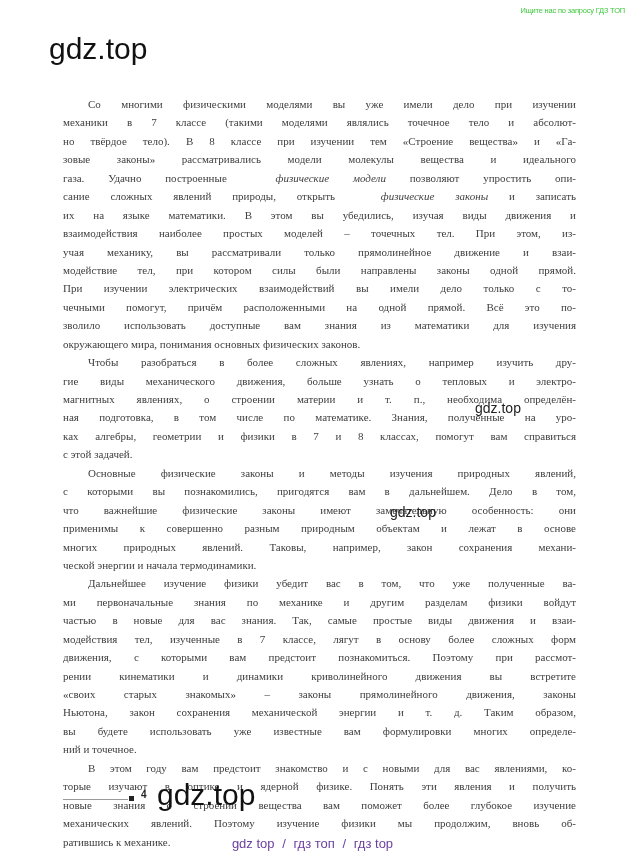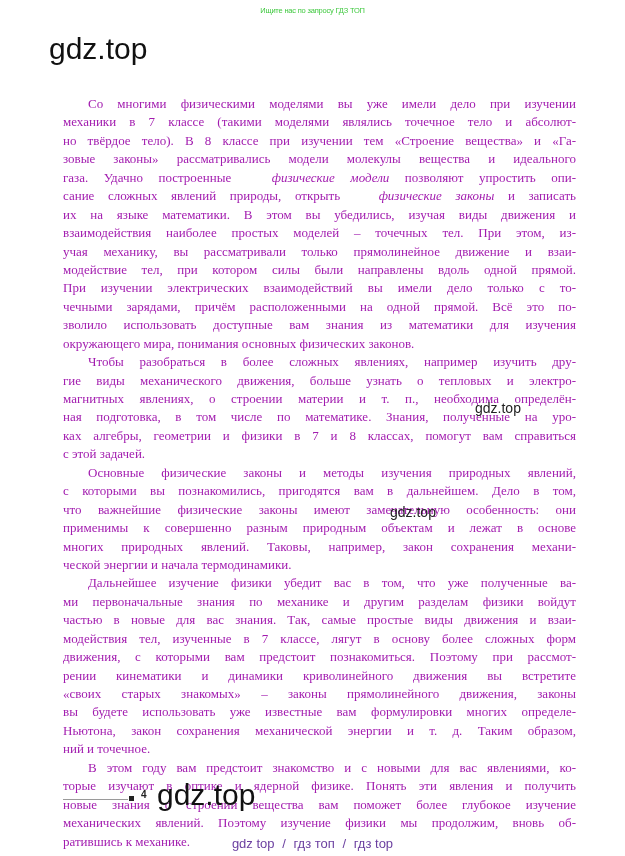--- a/index.html
+++ b/index.html
@@ -1,37 +1,37 @@
 <!DOCTYPE html>
 <html><head>
 <meta charset="utf-8">
 <style>
   html, body { margin: 0; padding: 0; background: #ffffff; }
   body { width: 625px; height: 856px; position: relative; overflow: hidden; }
   .top-banner {
-    position: absolute; left: 0; top: 6px; width: 625px; text-align: center;
+    position: absolute; left: 0; top: 6px; width: 625px; text-align: right;
     font-family: "Liberation Sans", sans-serif; font-size: 7.5px; color: #3ec83e;
     letter-spacing: -0.2px;
   }
   .logo {
     position: absolute; font-family: "Liberation Sans", sans-serif; color: #111;
     line-height: 1;
   }
   .logo-top { left: 49px; top: 34px; font-size: 30px; }
   .logo-bottom { left: 157px; top: 780px; font-size: 30px; }
   .wm {
     position: absolute; font-family: "Liberation Sans", sans-serif; color: #222;
     font-size: 14px; line-height: 1; background: transparent;
   }
   .wm-1 { left: 475px; top: 401px; }
   .wm-2 { left: 390px; top: 505px; }
   .text {
     position: absolute; left: 63px; top: 95px; width: 513px;
-    font-family: "Liberation Serif", serif; font-size: 13px; line-height: 18.45px;
-    color: #a21caf;
+    font-family: "Liberation Serif", serif; font-size: 11px; line-height: 18.45px;
+    color: #404040;
   }
   .line {
     display: block; white-space: nowrap; text-align: justify; text-align-last: justify;
     height: 18.45px;
   }
   .line.last { text-align-last: left; }
   .line.indent { text-indent: 25px; }
   .line i { font-style: italic; margin-left: 25px; }
   .footer-rule {
     position: absolute; left: 63px; top: 799px; width: 65px; height: 1px; background: #9a9a9a;
@@ -58,23 +58,23 @@
 <div class="text" id="body-text">
     <span class="line indent">Со многими физическими моделями вы уже имели дело при изучении</span>
     <span class="line">механики в 7 классе (такими моделями являлись точечное тело и абсолют-</span>
     <span class="line">но твёрдое тело). В 8 классе при изучении тем «Строение вещества» и «Га-</span>
     <span class="line">зовые законы» рассматривались модели молекулы вещества и идеального</span>
     <span class="line"><span>газа. Удачно построенные </span><i>физические модели</i><span> позволяют упростить опи-</span></span>
     <span class="line"><span>сание сложных явлений природы, открыть </span><i>физические законы</i><span> и записать</span></span>
     <span class="line">их на языке математики. В этом вы убедились, изучая виды движения и</span>
     <span class="line">взаимодействия наиболее простых моделей – точечных тел. При этом, из-</span>
     <span class="line">учая механику, вы рассматривали только прямолинейное движение и взаи-</span>
-    <span class="line">модействие тел, при котором силы были направлены вдоль одной прямой.</span>
+    <span class="line">модействие тел, при котором силы были направлены законы одной прямой.</span>
     <span class="line">При изучении электрических взаимодействий вы имели дело только с то-</span>
-    <span class="line">чечными зарядами, причём расположенными на одной прямой. Всё это по-</span>
+    <span class="line">чечными помогут, причём расположенными на одной прямой. Всё это по-</span>
     <span class="line">зволило использовать доступные вам знания из математики для изучения</span>
     <span class="line last">окружающего мира, понимания основных физических законов.</span>
     <span class="line indent">Чтобы разобраться в более сложных явлениях, например изучить дру-</span>
     <span class="line">гие виды механического движения, больше узнать о тепловых и электро-</span>
     <span class="line">магнитных явлениях, о строении материи и т. п., необходима определён-</span>
     <span class="line">ная подготовка, в том числе по математике. Знания, полученные на уро-</span>
     <span class="line">ках алгебры, геометрии и физики в 7 и 8 классах, помогут вам справиться</span>
     <span class="line last">с этой задачей.</span>
     <span class="line indent">Основные физические законы и методы изучения природных явлений,</span>
     <span class="line">с которыми вы познакомились, пригодятся вам в дальнейшем. Дело в том,</span>
@@ -82,22 +82,22 @@
     <span class="line">применимы к совершенно разным природным объектам и лежат в основе</span>
     <span class="line">многих природных явлений. Таковы, например, закон сохранения механи-</span>
     <span class="line last">ческой энергии и начала термодинамики.</span>
     <span class="line indent">Дальнейшее изучение физики убедит вас в том, что уже полученные ва-</span>
     <span class="line">ми первоначальные знания по механике и другим разделам физики войдут</span>
     <span class="line">частью в новые для вас знания. Так, самые простые виды движения и взаи-</span>
     <span class="line">модействия тел, изученные в 7 классе, лягут в основу более сложных форм</span>
     <span class="line">движения, с которыми вам предстоит познакомиться. Поэтому при рассмот-</span>
     <span class="line">рении кинематики и динамики криволинейного движения вы встретите</span>
     <span class="line">«своих старых знакомых» – законы прямолинейного движения, законы</span>
+    <span class="line">Ньютона, закон сохранения механической энергии и т. д. Таким образом,</span>
     <span class="line">вы будете использовать уже известные вам формулировки многих определе-</span>
-    <span class="line">Ньютона, закон сохранения механической энергии и т. д. Таким образом,</span>
     <span class="line last">ний и точечное.</span>
     <span class="line indent">В этом году вам предстоит знакомство и с новыми для вас явлениями, ко-</span>
     <span class="line">торые изучают в оптике и ядерной физике. Понять эти явления и получить</span>
     <span class="line">новые знания о строении вещества вам поможет более глубокое изучение</span>
     <span class="line">механических явлений. Поэтому изучение физики мы продолжим, вновь об-</span>
     <span class="line last">ратившись к механике.</span>
   </div>
 
 <div class="wm wm-1">gdz.top</div>
 <div class="wm wm-2">gdz.top</div>

